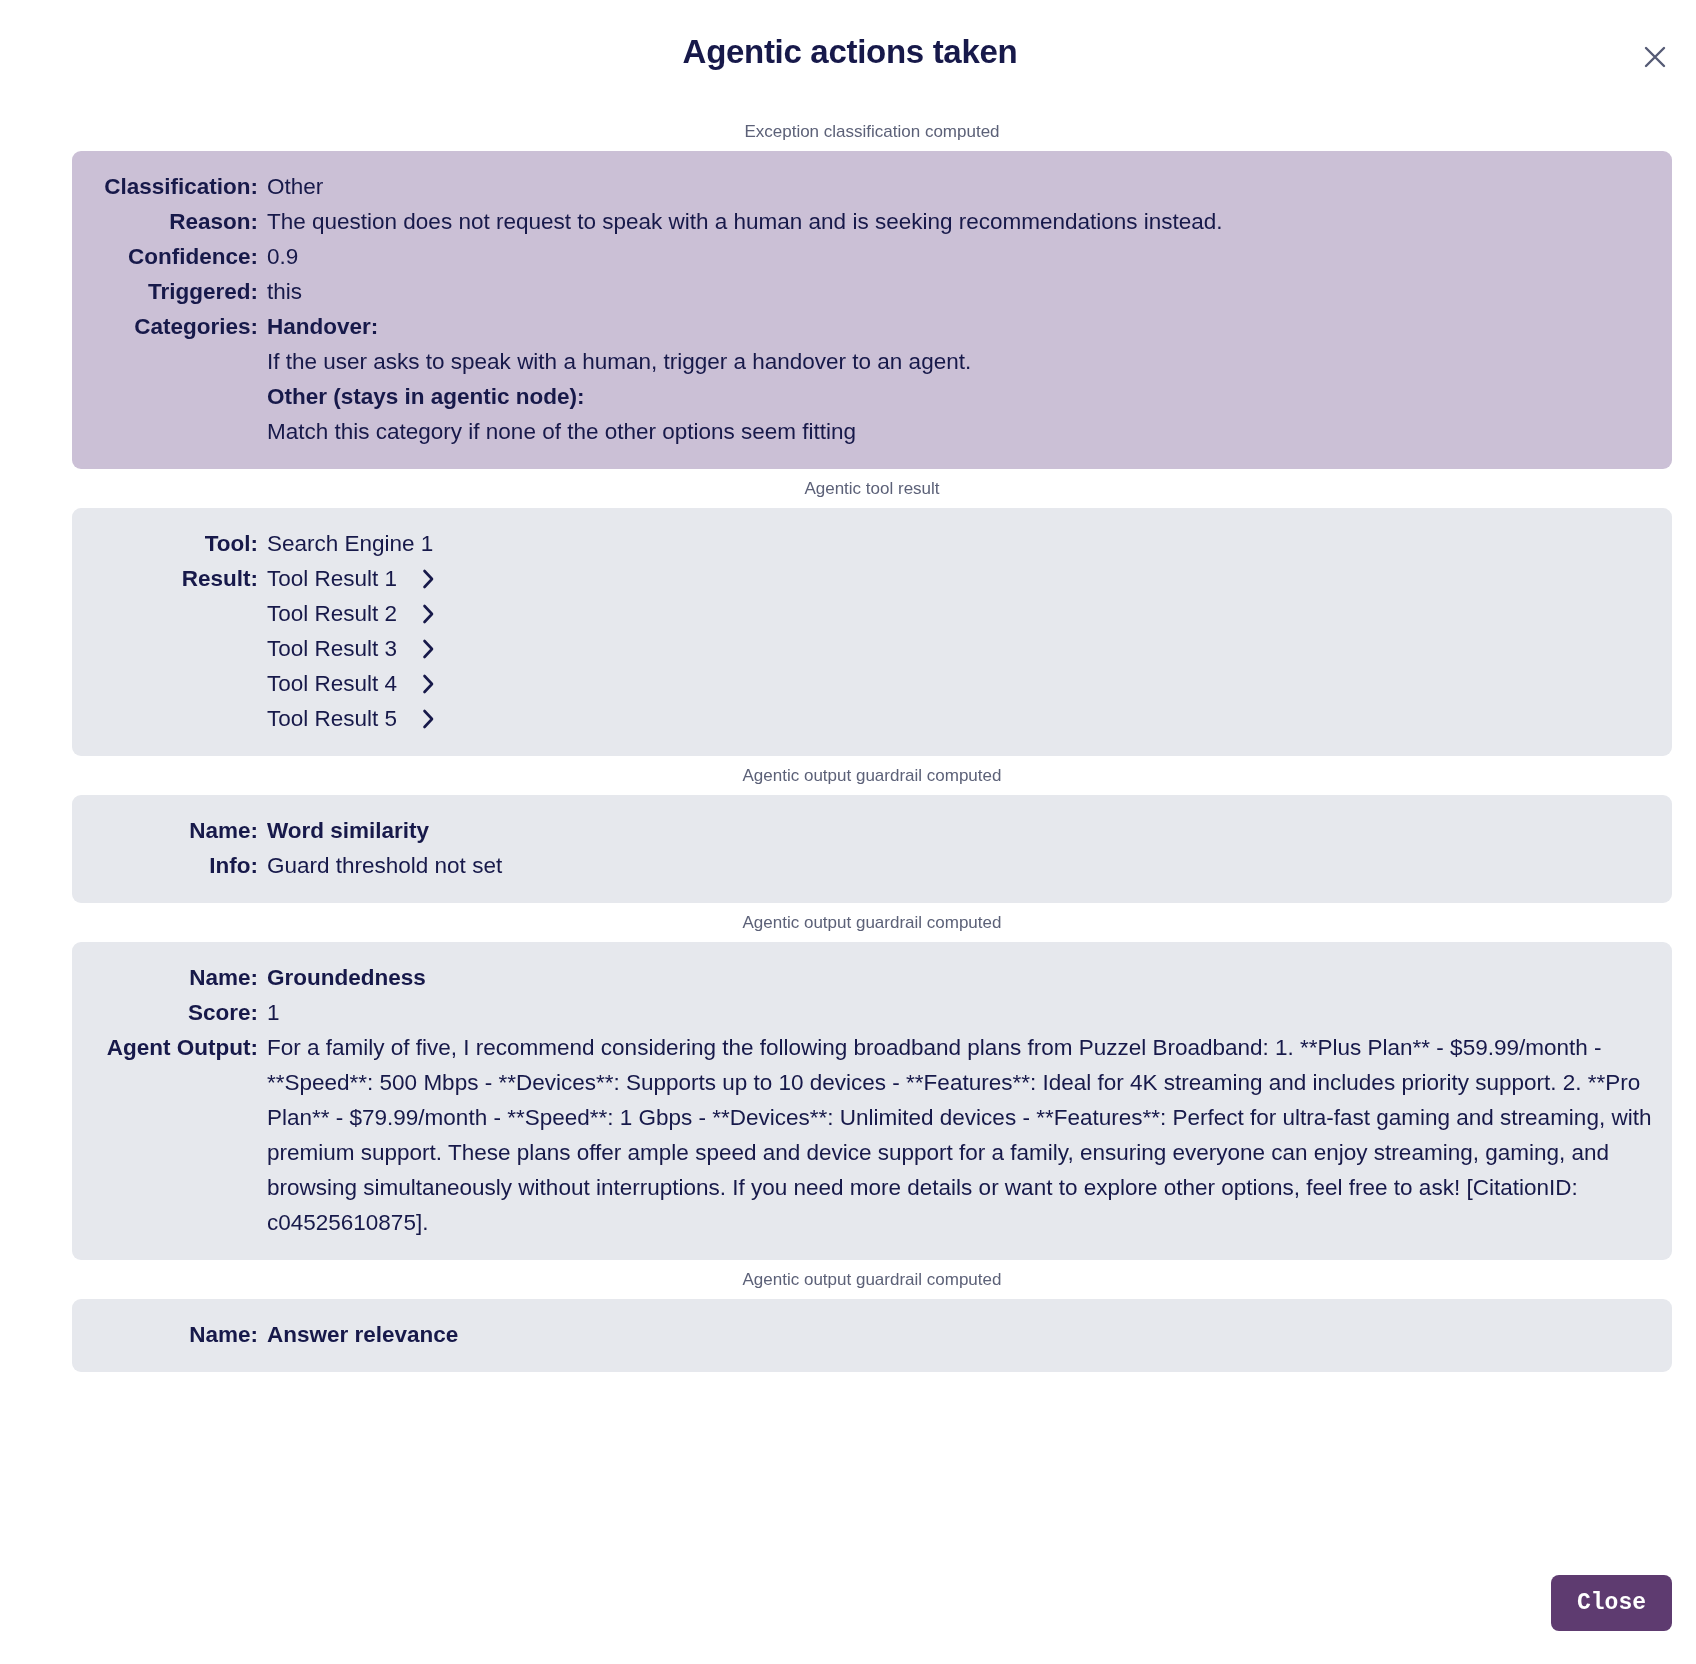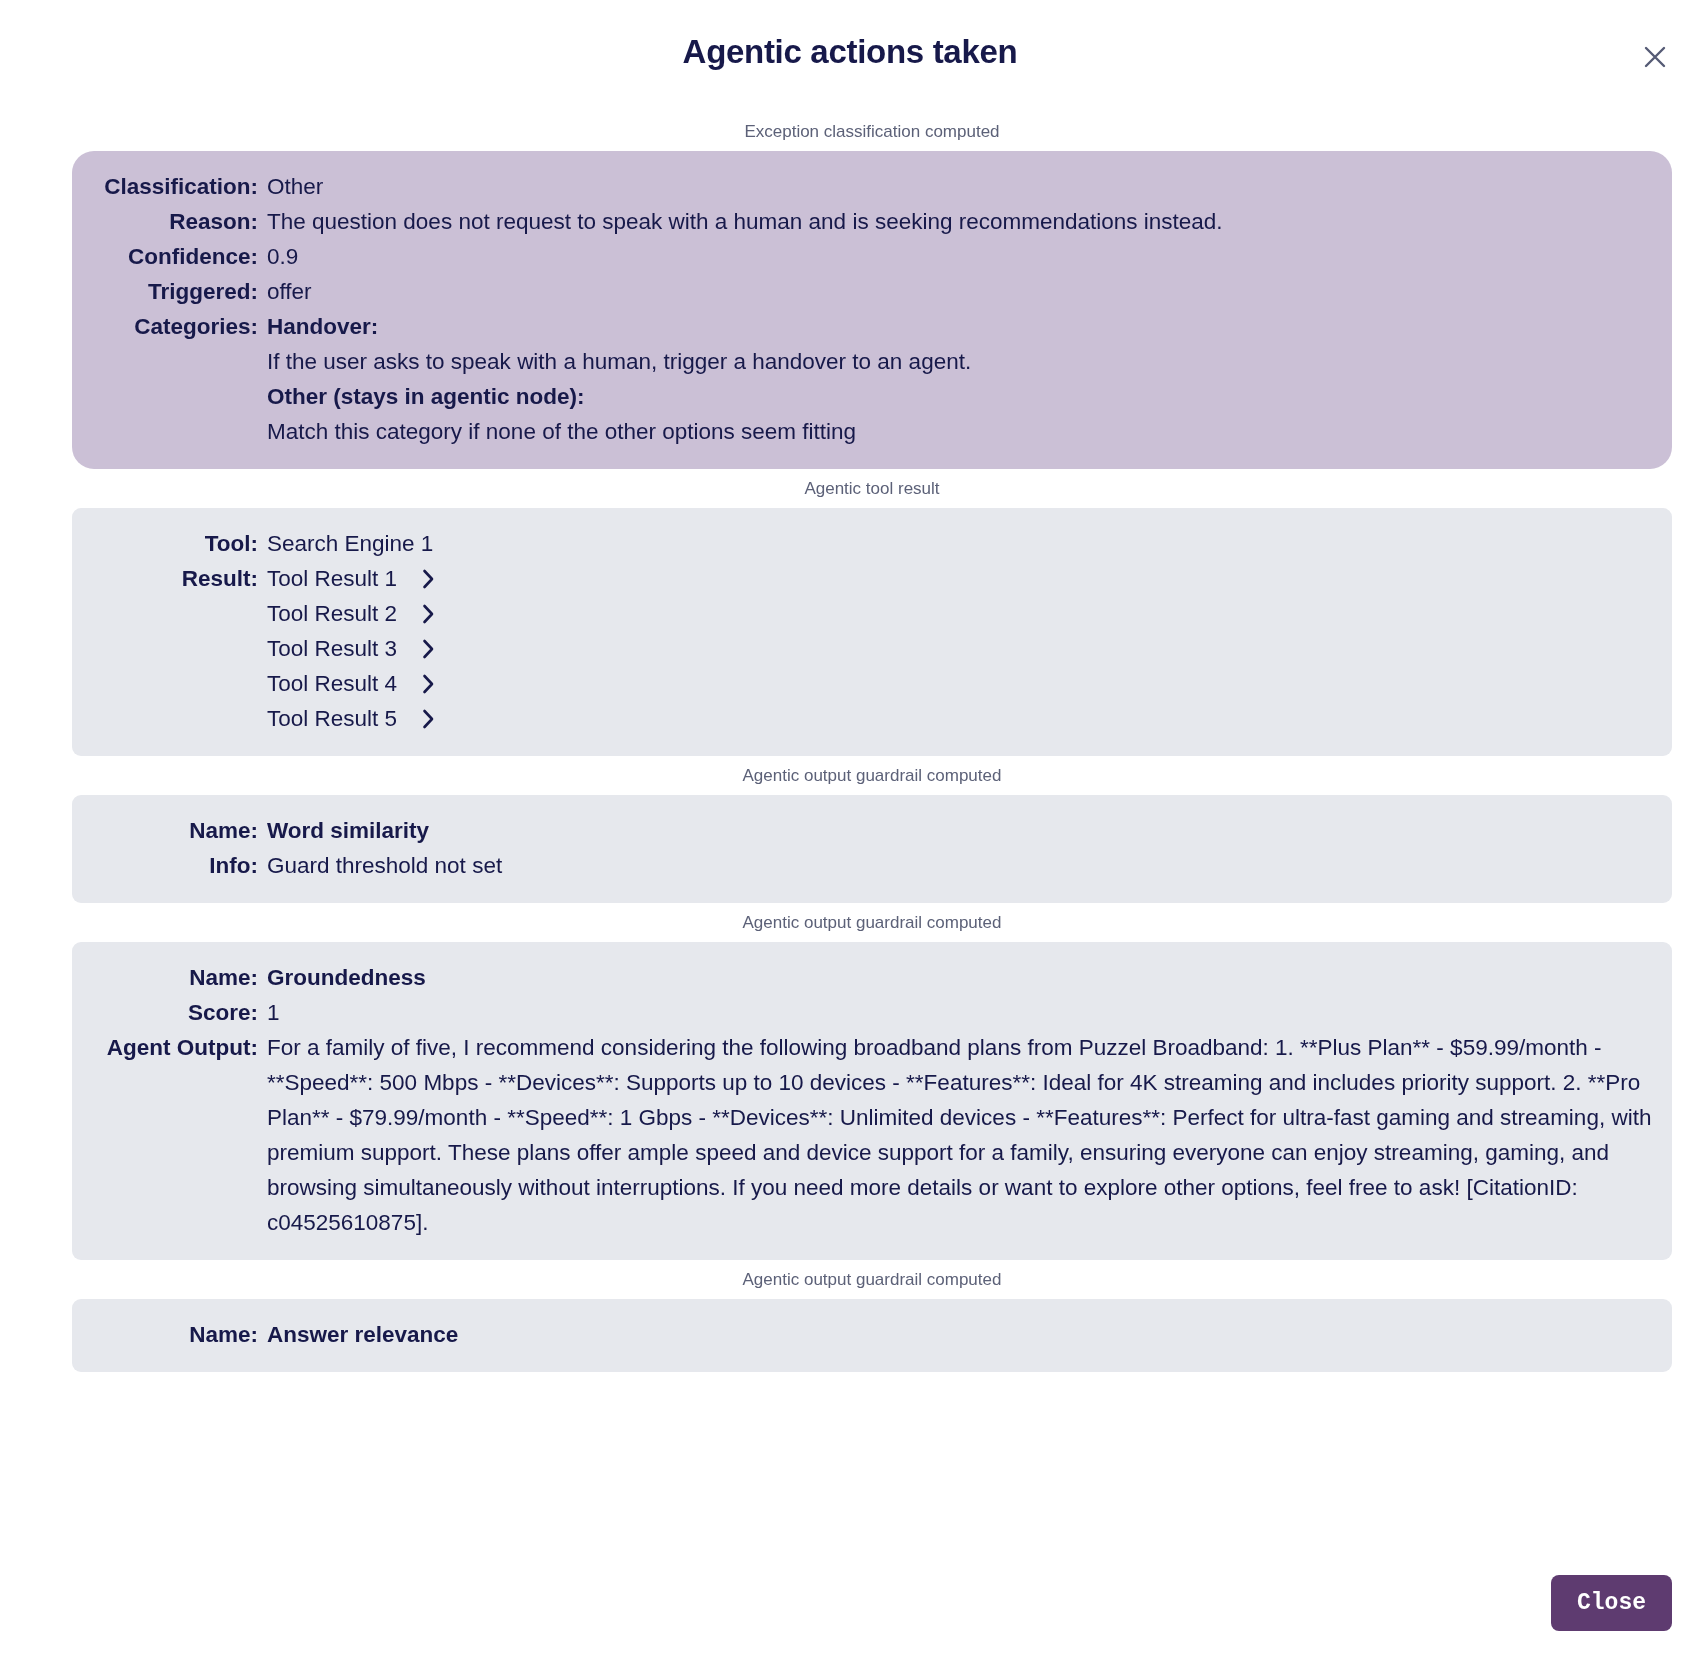--- a/index.html
+++ b/index.html
@@ -55,21 +55,21 @@
     text-align: center;
     font-size: 17px;
     color: #5c6178;
     line-height: 20px;
     padding: 10px 0 9px 0;
   }
   .card {
     border-radius: 9px;
     padding: 18px 20px 20px 20px;
   }
-  .card.purple { background: #cbc0d6; border-radius: 22px; }
+  .card.purple { background: #cbc0d6; }
   .card.grey   { background: #e6e8ed; }
 
   
   .kv {
     display: flex;
     align-items: flex-start;
     line-height: 35px;
   }
   .kv-key {
     flex: 0 0 auto;
@@ -170,21 +170,21 @@
             <div class="kv">
               <div class="kv-key">Reason:</div>
               <div class="kv-val">The question does not request to speak with a human and is seeking recommendations instead.</div>
             </div>
             <div class="kv">
               <div class="kv-key">Confidence:</div>
               <div class="kv-val">0.9</div>
             </div>
             <div class="kv">
               <div class="kv-key">Triggered:</div>
-              <div class="kv-val">offer</div>
+              <div class="kv-val">this</div>
             </div>
             <div class="kv">
               <div class="kv-key">Categories:</div>
               <div class="kv-val">
                 <p class="b">Handover:</p>
                 <p>If the user asks to speak with a human, trigger a handover to an agent.</p>
                 <p class="b">Other (stays in agentic node):</p>
                 <p>Match this category if none of the other options seem fitting</p>
               </div>
             </div>

